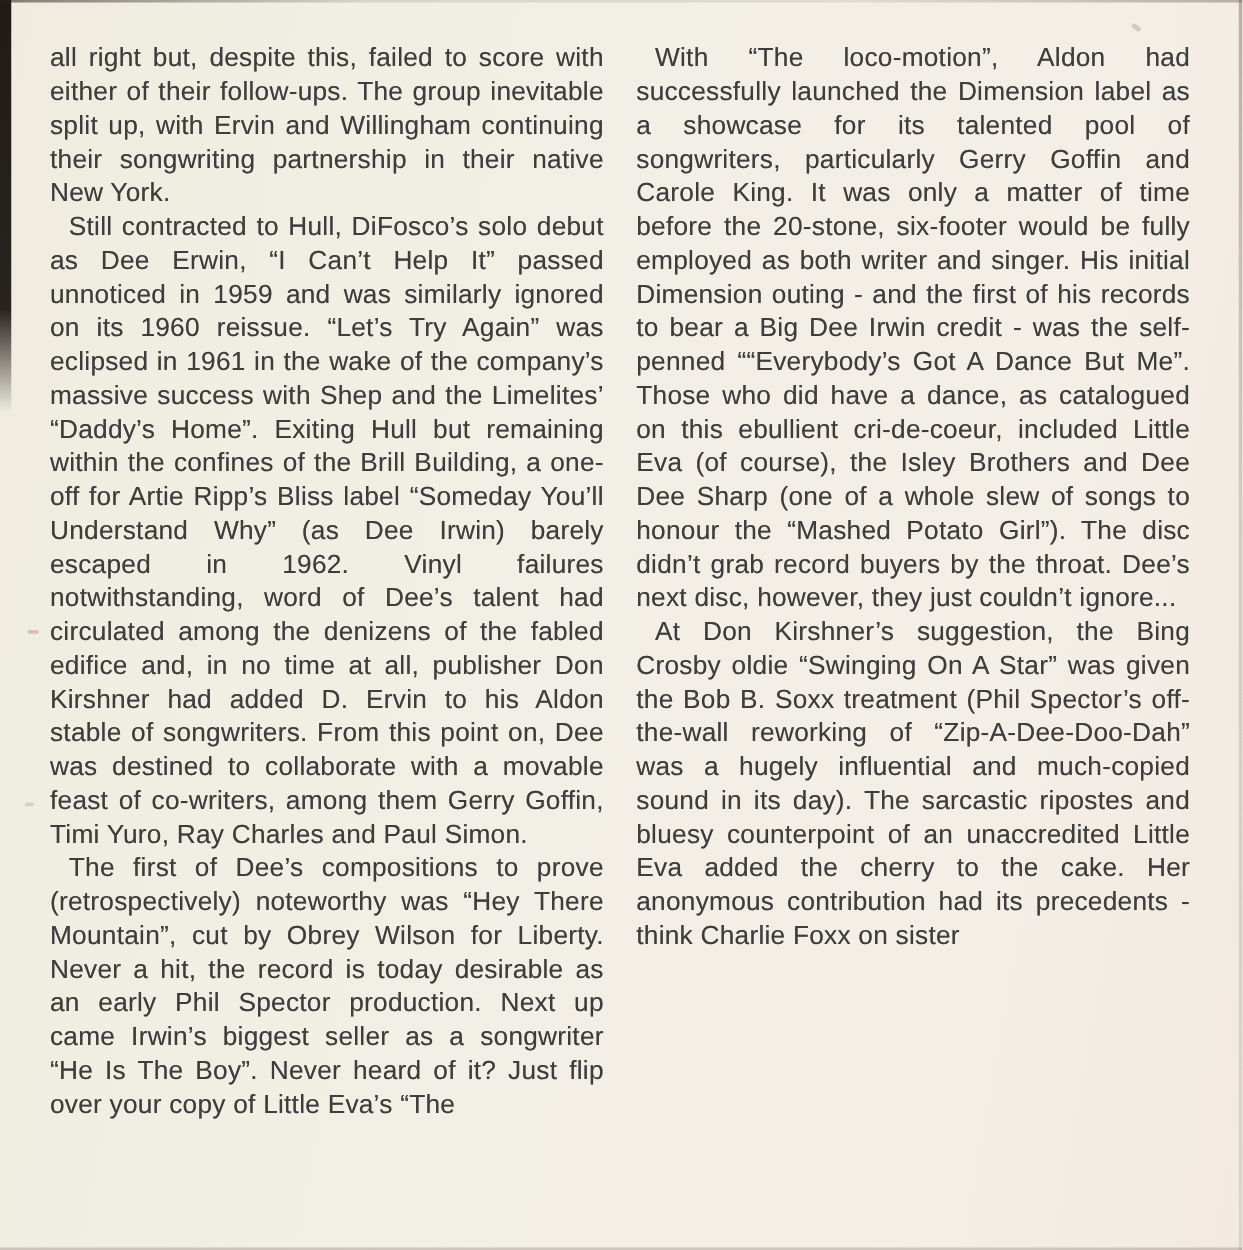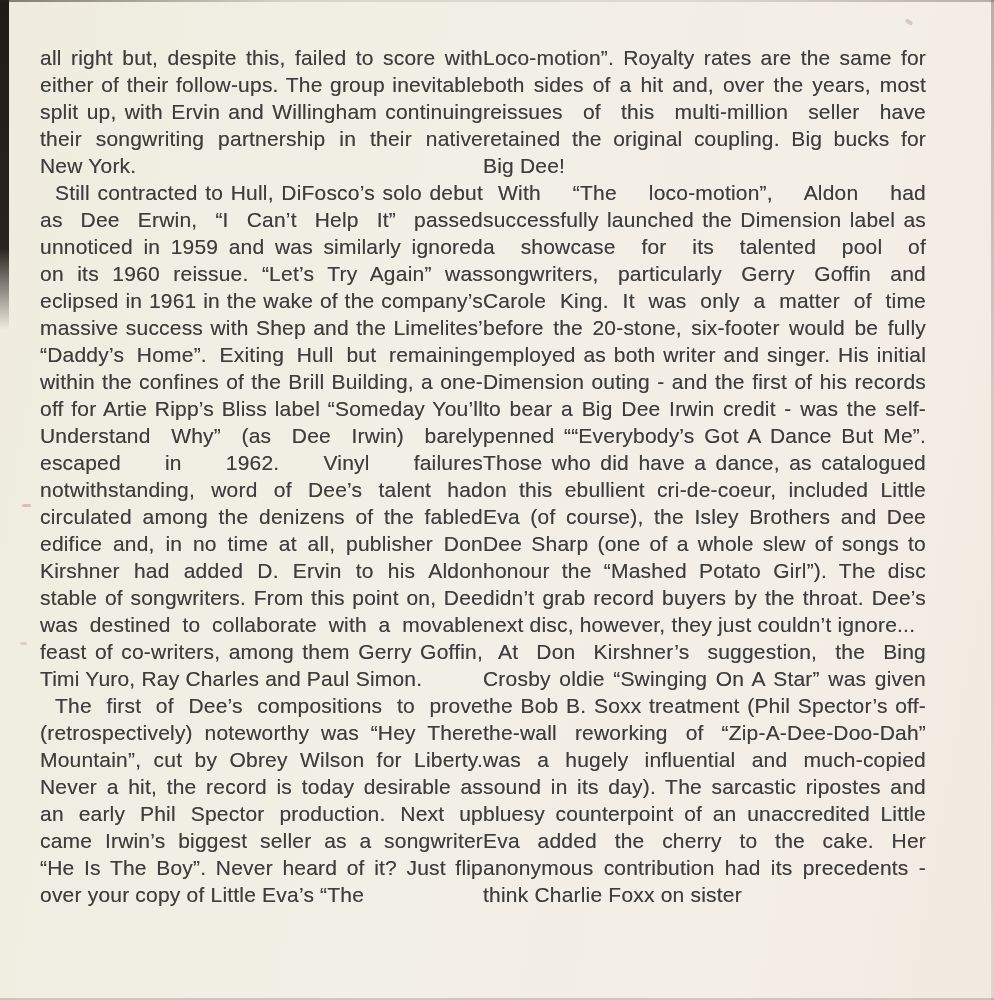--- a/index.html
+++ b/index.html
@@ -11,23 +11,24 @@
   .page {
     position: relative;
     width: 994px;
     height: 1000px;
     overflow: hidden;
     background: linear-gradient(100deg, #efecdf 0%, #f2efe6 45%, #f3eee6 78%, #f2eae1 100%);
   }
   .columns {
     position: absolute;
     left: 40px;
-    top: 44px;
+    top: 33px;
     width: 912px;
     display: flex;
+    gap: 26px;
   }
   .col {
     width: 443px;
     color: #3d3d3d;
     font-size: 21px;
     line-height: 27px;
     letter-spacing: 0.2px;
     text-align: justify;
     text-shadow: 0 0 0.5px rgba(61,61,61,0.55);
   }
@@ -86,21 +87,20 @@
 <body>
 
 <div class="page">
   <div class="columns">
     <div class="col">
         <p class="">all right but, despite this, failed to score with either of their follow-ups. The group inevitable split up, with Ervin and Willingham continuing their songwriting partnership in their native New York.</p>
         <p class="indent">Still contracted to Hull, DiFosco’s solo debut as Dee Erwin, “I Can’t Help It” passed unnoticed in 1959 and was similarly ignored on its 1960 reissue. “Let’s Try Again” was eclipsed in 1961 in the wake of the company’s massive success with Shep and the Limelites’ “Daddy’s Home”. Exiting Hull but remaining within the confines of the Brill Building, a one-off for Artie Ripp’s Bliss label “Someday You’ll Understand Why” (as Dee Irwin) barely escaped in 1962. Vinyl failures notwithstanding, word of Dee’s talent had circulated among the denizens of the fabled edifice and, in no time at all, publisher Don Kirshner had added D. Ervin to his Aldon stable of songwriters. From this point on, Dee was destined to collaborate with a movable feast of co-writers, among them Gerry Goffin, Timi Yuro, Ray Charles and Paul Simon.</p>
         <p class="indent">The first of Dee’s compositions to prove (retrospectively) noteworthy was “Hey There Mountain”, cut by Obrey Wilson for Liberty. Never a hit, the record is today desirable as an early Phil Spector production. Next up came Irwin’s biggest seller as a songwriter “He Is The Boy”. Never heard of it? Just flip over your copy of Little Eva’s “The</p>
       </div>
     <div class="col">
-        <p class="">Loco-motion”. Royalty rates are the same for both sides of a hit and, over the years, most reissues of this multi-million seller have retained the original coupling. Big bucks for Big Dee!</p>
         <p class="indent">With “The loco-motion”, Aldon had successfully launched the Dimension label as a showcase for its talented pool of songwriters, particularly Gerry Goffin and Carole King. It was only a matter of time before the 20-stone, six-footer would be fully employed as both writer and singer. His initial Dimension outing - and the first of his records to bear a Big Dee Irwin credit - was the self-penned ““Everybody’s Got A Dance But Me”. Those who did have a dance, as catalogued on this ebullient cri-de-coeur, included Little Eva (of course), the Isley Brothers and Dee Dee Sharp (one of a whole slew of songs to honour the “Mashed Potato Girl”). The disc didn’t grab record buyers by the throat. Dee’s next disc, however, they just couldn’t ignore...</p>
         <p class="indent">At Don Kirshner’s suggestion, the Bing Crosby oldie “Swinging On A Star” was given the Bob B. Soxx treatment (Phil Spector’s off-the-wall reworking of “Zip-A-Dee-Doo-Dah” was a hugely influential and much-copied sound in its day). The sarcastic ripostes and bluesy counterpoint of an unaccredited Little Eva added the cherry to the cake. Her anonymous contribution had its precedents - think Charlie Foxx on sister</p>
       </div>
   </div>
   <div class="edge-left"></div>
   <div class="edge-top"></div>
   <div class="edge-right"></div>
   <div class="edge-bottom"></div>
   <div class="speck speck-1"></div>
   <div class="speck speck-2"></div>

